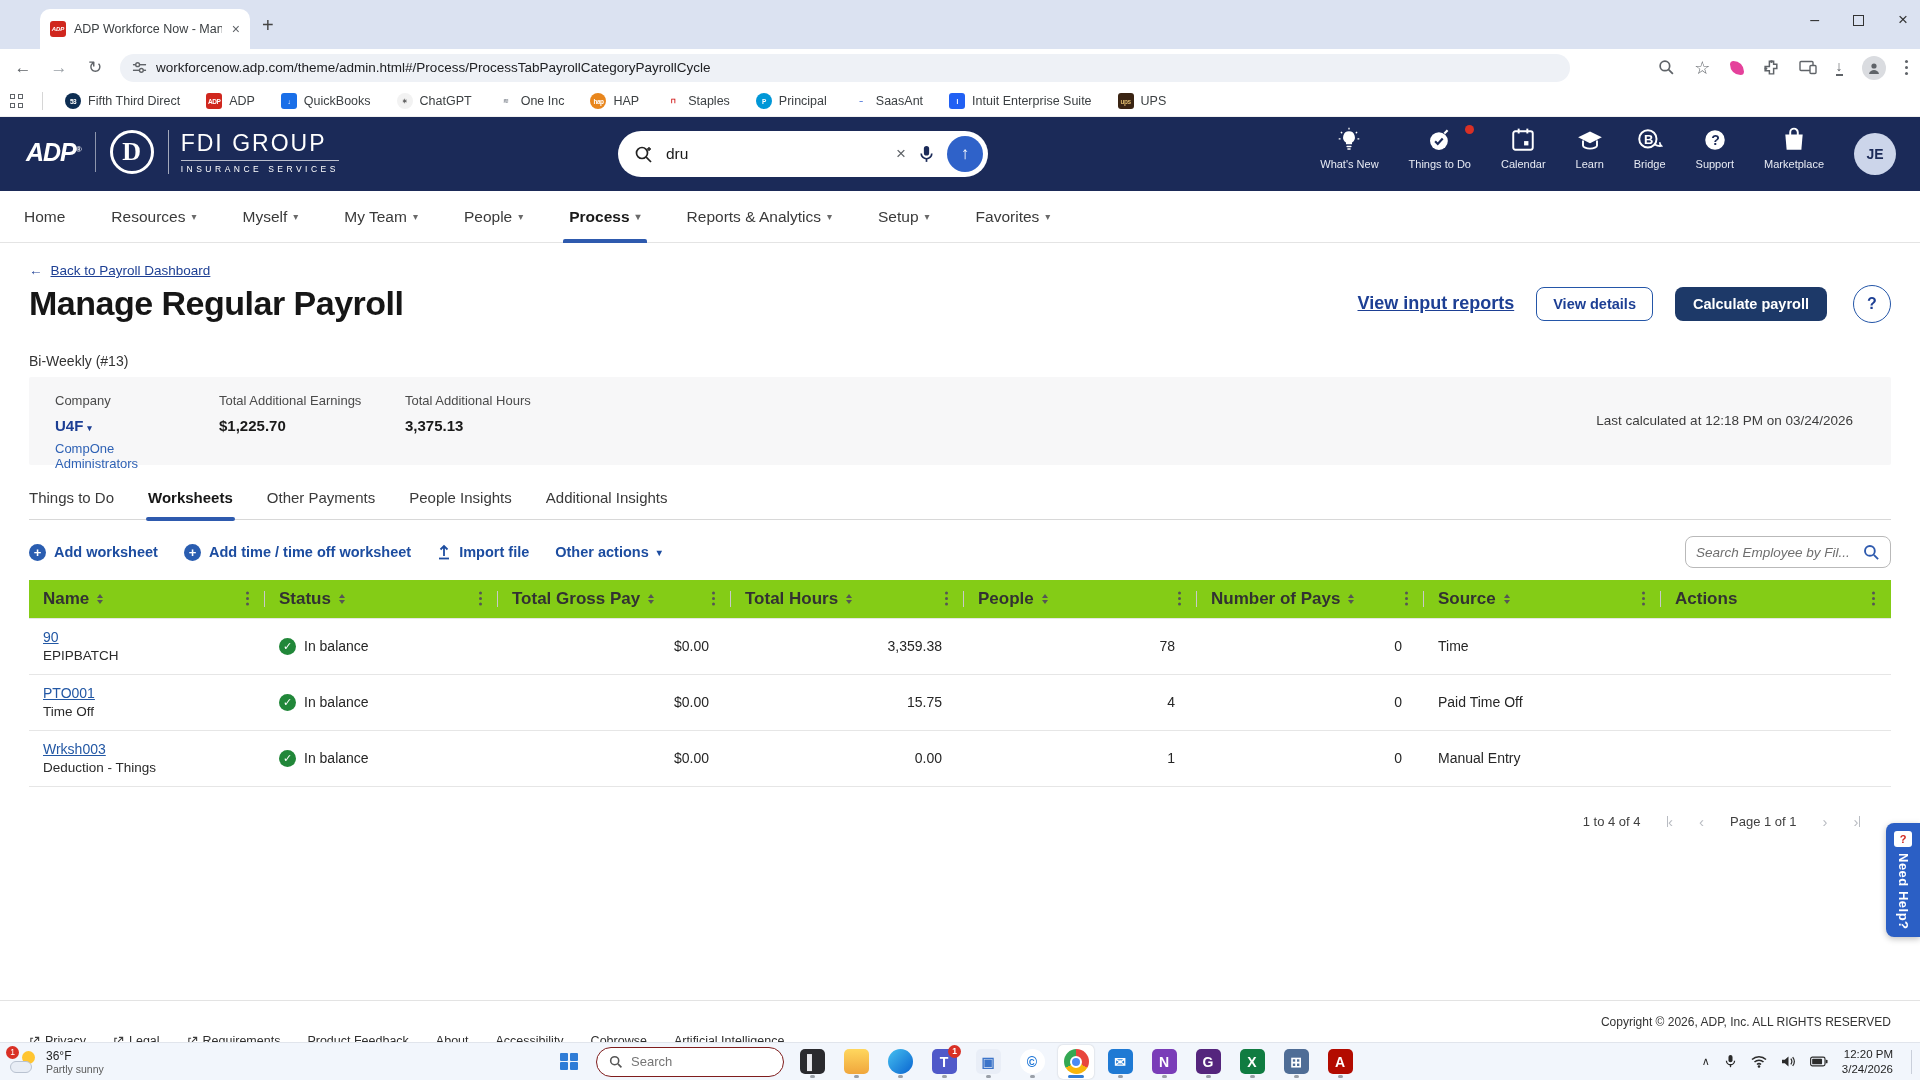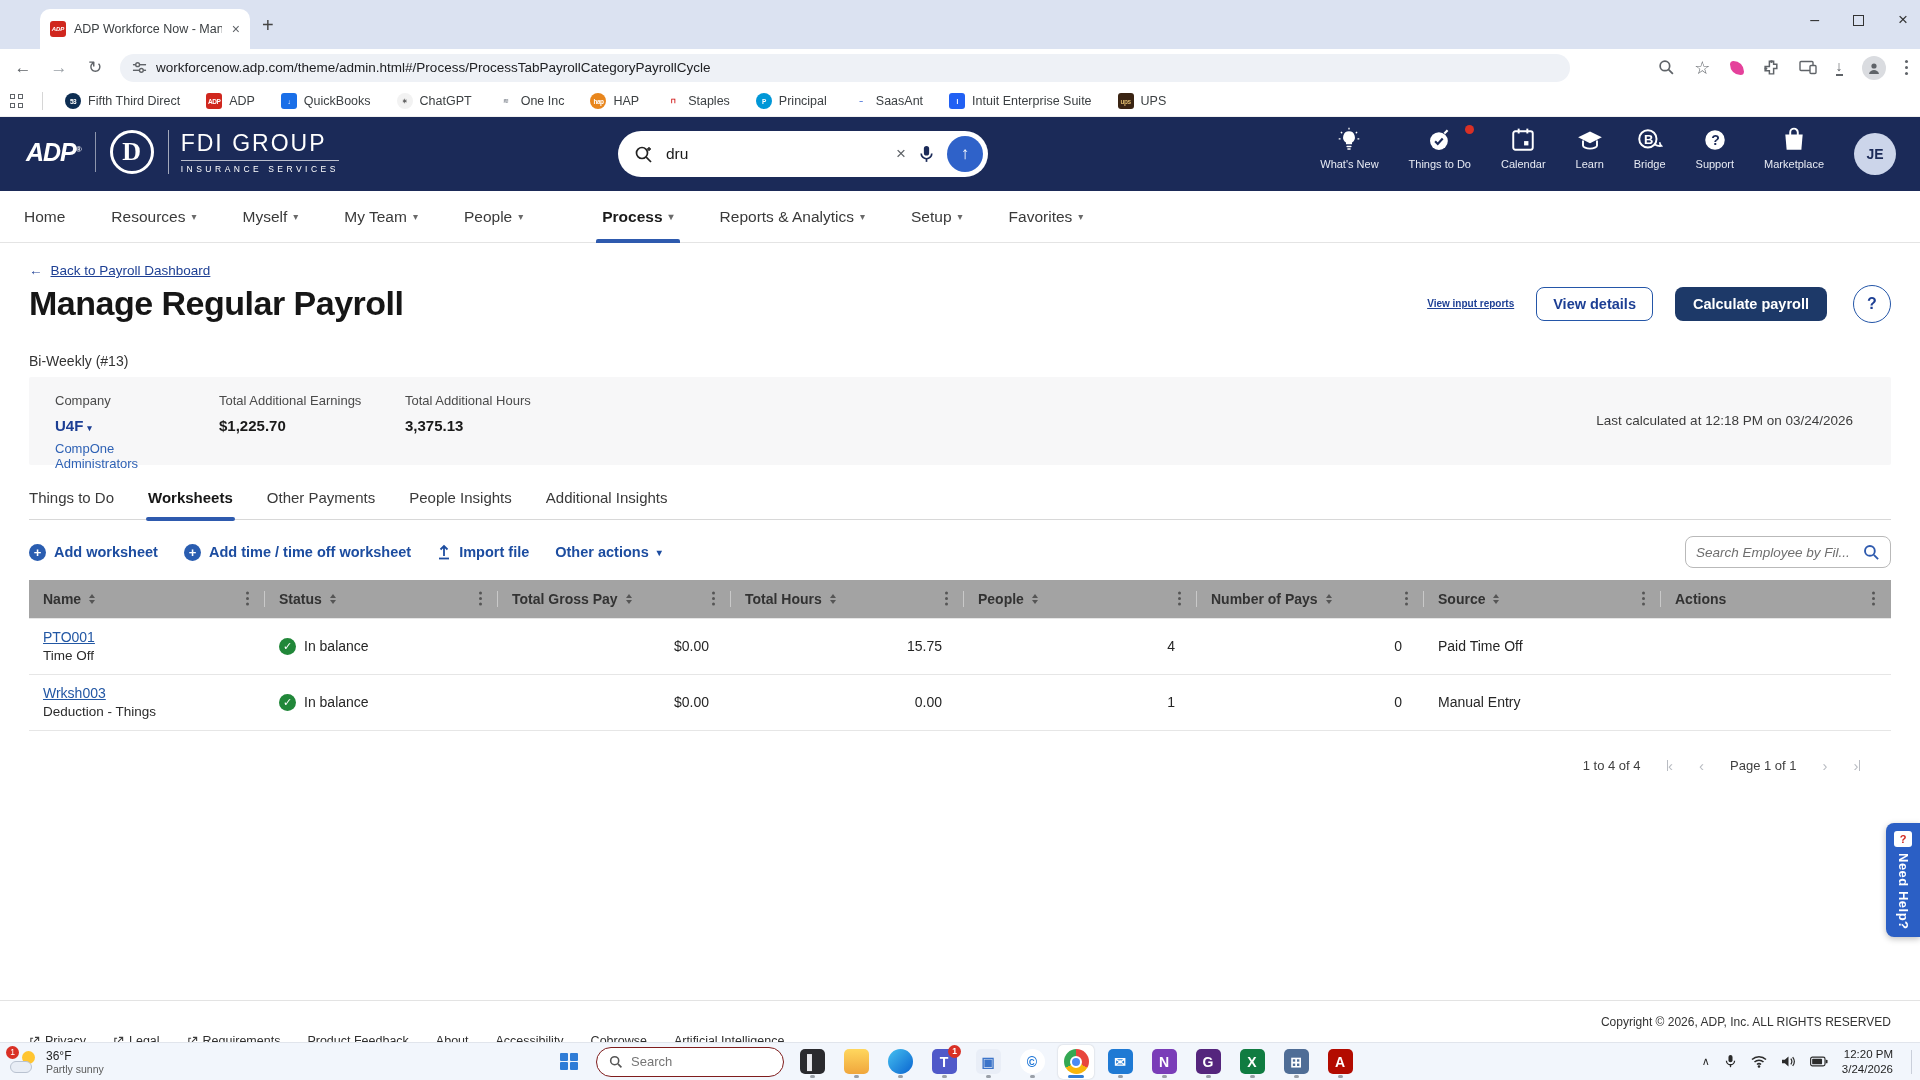--- a/index.html
+++ b/index.html
@@ -67,31 +67,31 @@
   .hdr-avatar { position:absolute; right:24px; top:16px; width:42px; height:42px; border-radius:50%;
     background:#ccd5ea; color:#1b2a58; font-weight:bold; font-size:14px; display:flex; align-items:center; justify-content:center; }
   .reddot { position:absolute; top:-2px; right:-3px; width:9px; height:9px; border-radius:50%; background:#d93025; }
 
   
   #mainnav { top:191px; height:52px; background:#fff; border-bottom:1px solid #e4e4e4;
     display:flex; align-items:center; padding:0 24px; gap:46px; }
   .nav-item { font-size:15.5px; color:#3a3a3a; height:52px; display:flex; align-items:center; gap:6px; position:relative; cursor:pointer; }
   .nav-item .dd { display:none; font-size:10px; color:#6a6a6a; }
   .nav-item.caret .dd { display:inline; }
-  .nav-item.active { font-weight:bold; color:#1a1a1a;margin-left:33px; }
+  .nav-item.active { font-weight:bold; color:#1a1a1a; }
   .nav-item.active::after { content:""; position:absolute; left:-6px; right:-6px; bottom:0; height:4px; background:#2e5aae; border-radius:2px 2px 0 0; }
 
   
   #content { top:243px; height:757px; background:#fff; }
   .backrow { margin:20px 0 0 29px; display:flex; align-items:center; gap:8px; font-size:13.5px; color:#1d3f94; }
   .backrow a { color:#1d3f94; text-decoration:underline; cursor:pointer; }
   .titlerow { margin:6px 29px 0 29px; display:flex; align-items:center; }
   .pg-title { font-size:34px; font-weight:bold; color:#161616; letter-spacing:-0.5px; }
   .title-actions { margin-left:auto; display:flex; align-items:center; gap:22px; }
-  .lnk-bold { font-size:10px; font-weight:bold; color:#1d3f94; text-decoration:underline; cursor:pointer; }
+  .lnk-bold { font-size:18px; font-weight:bold; color:#1d3f94; text-decoration:underline; cursor:pointer; }
   .btn-outline { border:1.5px solid #2456a8; color:#1d3f94; background:#fff; font-weight:bold; font-size:14.5px;
     padding:8px 16px; border-radius:8px; cursor:pointer; font-family:inherit; }
   .btn-fill { border:none; background:#1d3968; color:#fff; font-weight:bold; font-size:14.5px;
     padding:9px 18px; border-radius:8px; cursor:pointer; font-family:inherit; }
   .helpcirc { width:38px; height:38px; border:1.5px solid #2456a8; border-radius:50%; color:#1d3f94;
     font-weight:bold; font-size:16px; display:flex; align-items:center; justify-content:center; margin-left:4px; cursor:pointer; }
   .cycle { margin:30px 0 0 29px; font-size:14px; color:#333; }
   .summary { margin:8px 29px 0 29px; height:88px; background:#f7f7f8; border-radius:2px;
     display:flex; padding:16px 26px 0 26px; position:relative; }
   .scol { margin-right:30px; }
@@ -115,21 +115,21 @@
     display:flex; align-items:center; justify-content:center; line-height:1; }
   .tool-lnk .dd { font-size:10px; }
   .emp-search { margin-left:auto; width:206px; height:32px; border:1px solid #b9b9b9; border-radius:8px;
     display:flex; align-items:center; padding:0 10px; gap:6px; background:#fff; }
   .emp-search input { border:none; outline:none; flex:1; font-size:13.5px; font-style:italic; color:#555;
     font-family:inherit; background:transparent; min-width:0; }
   .emp-search input::placeholder { color:#6f6f6f; font-style:italic; }
 
   
   table.grid { margin:12px 0 0 29px; width:1862px; border-collapse:collapse; table-layout:fixed; }
-  thead th { background:#a3a3a3; height:38px; text-align:left; font-size:14px; font-weight:bold; color:#323232;
+  thead th { background:#84cc16; height:38px; text-align:left; font-size:17px; font-weight:bold; color:#323232;
     padding:0 0 0 14px; position:relative; }
   thead th .hwrap { display:flex; align-items:center; gap:8px; }
   .sort { display:inline-flex; flex-direction:column; gap:2.5px; }
   .sort::before { content:""; border-left:3.5px solid transparent; border-right:3.5px solid transparent; border-bottom:4.5px solid #555; }
   .sort::after { content:""; border-left:3.5px solid transparent; border-right:3.5px solid transparent; border-top:4.5px solid #555; }
   .col-kebab { position:absolute; right:16px; top:17px; width:3px; height:3px; border-radius:50%; background:#555;
     box-shadow:0 -5.5px 0 #555, 0 5.5px 0 #555; }
   thead th:not(:last-child)::after { content:""; position:absolute; right:0; top:11px; height:16px; width:1px; background:#c9c9c9; }
   tbody td { border-bottom:1px solid #e6e6e6; height:56px; font-size:14px; color:#262626; padding-left:14px; vertical-align:middle; }
   tbody tr:first-child td { border-top:1px solid #e6e6e6; }
@@ -585,20 +585,38 @@
           <span class="hwrap">
             <span data-item="label">Actions</span>
 
           </span>
           <span class="col-kebab"></span>
         </th>
         </tr>
     </thead>
     <tbody>
 
+    <tr>
+        <td class="rowname">
+          <a data-item="name">90</a>
+          <div class="rowsub" data-item="sub">EPIPBATCH</div>
+        </td>
+        <td>
+          <span class="statuswrap">
+            <span class="greencheck">✓</span>
+            <span data-item="status">In balance</span>
+          </span>
+        </td>
+        <td class="num" data-item="gross">$0.00</td>
+        <td class="num" data-item="hours">3,359.38</td>
+        <td class="num" data-item="people">78</td>
+        <td class="num" data-item="pays">0</td>
+        <td data-item="source">Time</td>
+        <td><span class="rowdots"></span></td>
+      </tr>
         <tr>
         <td class="rowname">
           <a data-item="name">PTO001</a>
           <div class="rowsub" data-item="sub">Time Off</div>
         </td>
         <td>
           <span class="statuswrap">
             <span class="greencheck">✓</span>
             <span data-item="status">In balance</span>
           </span>

